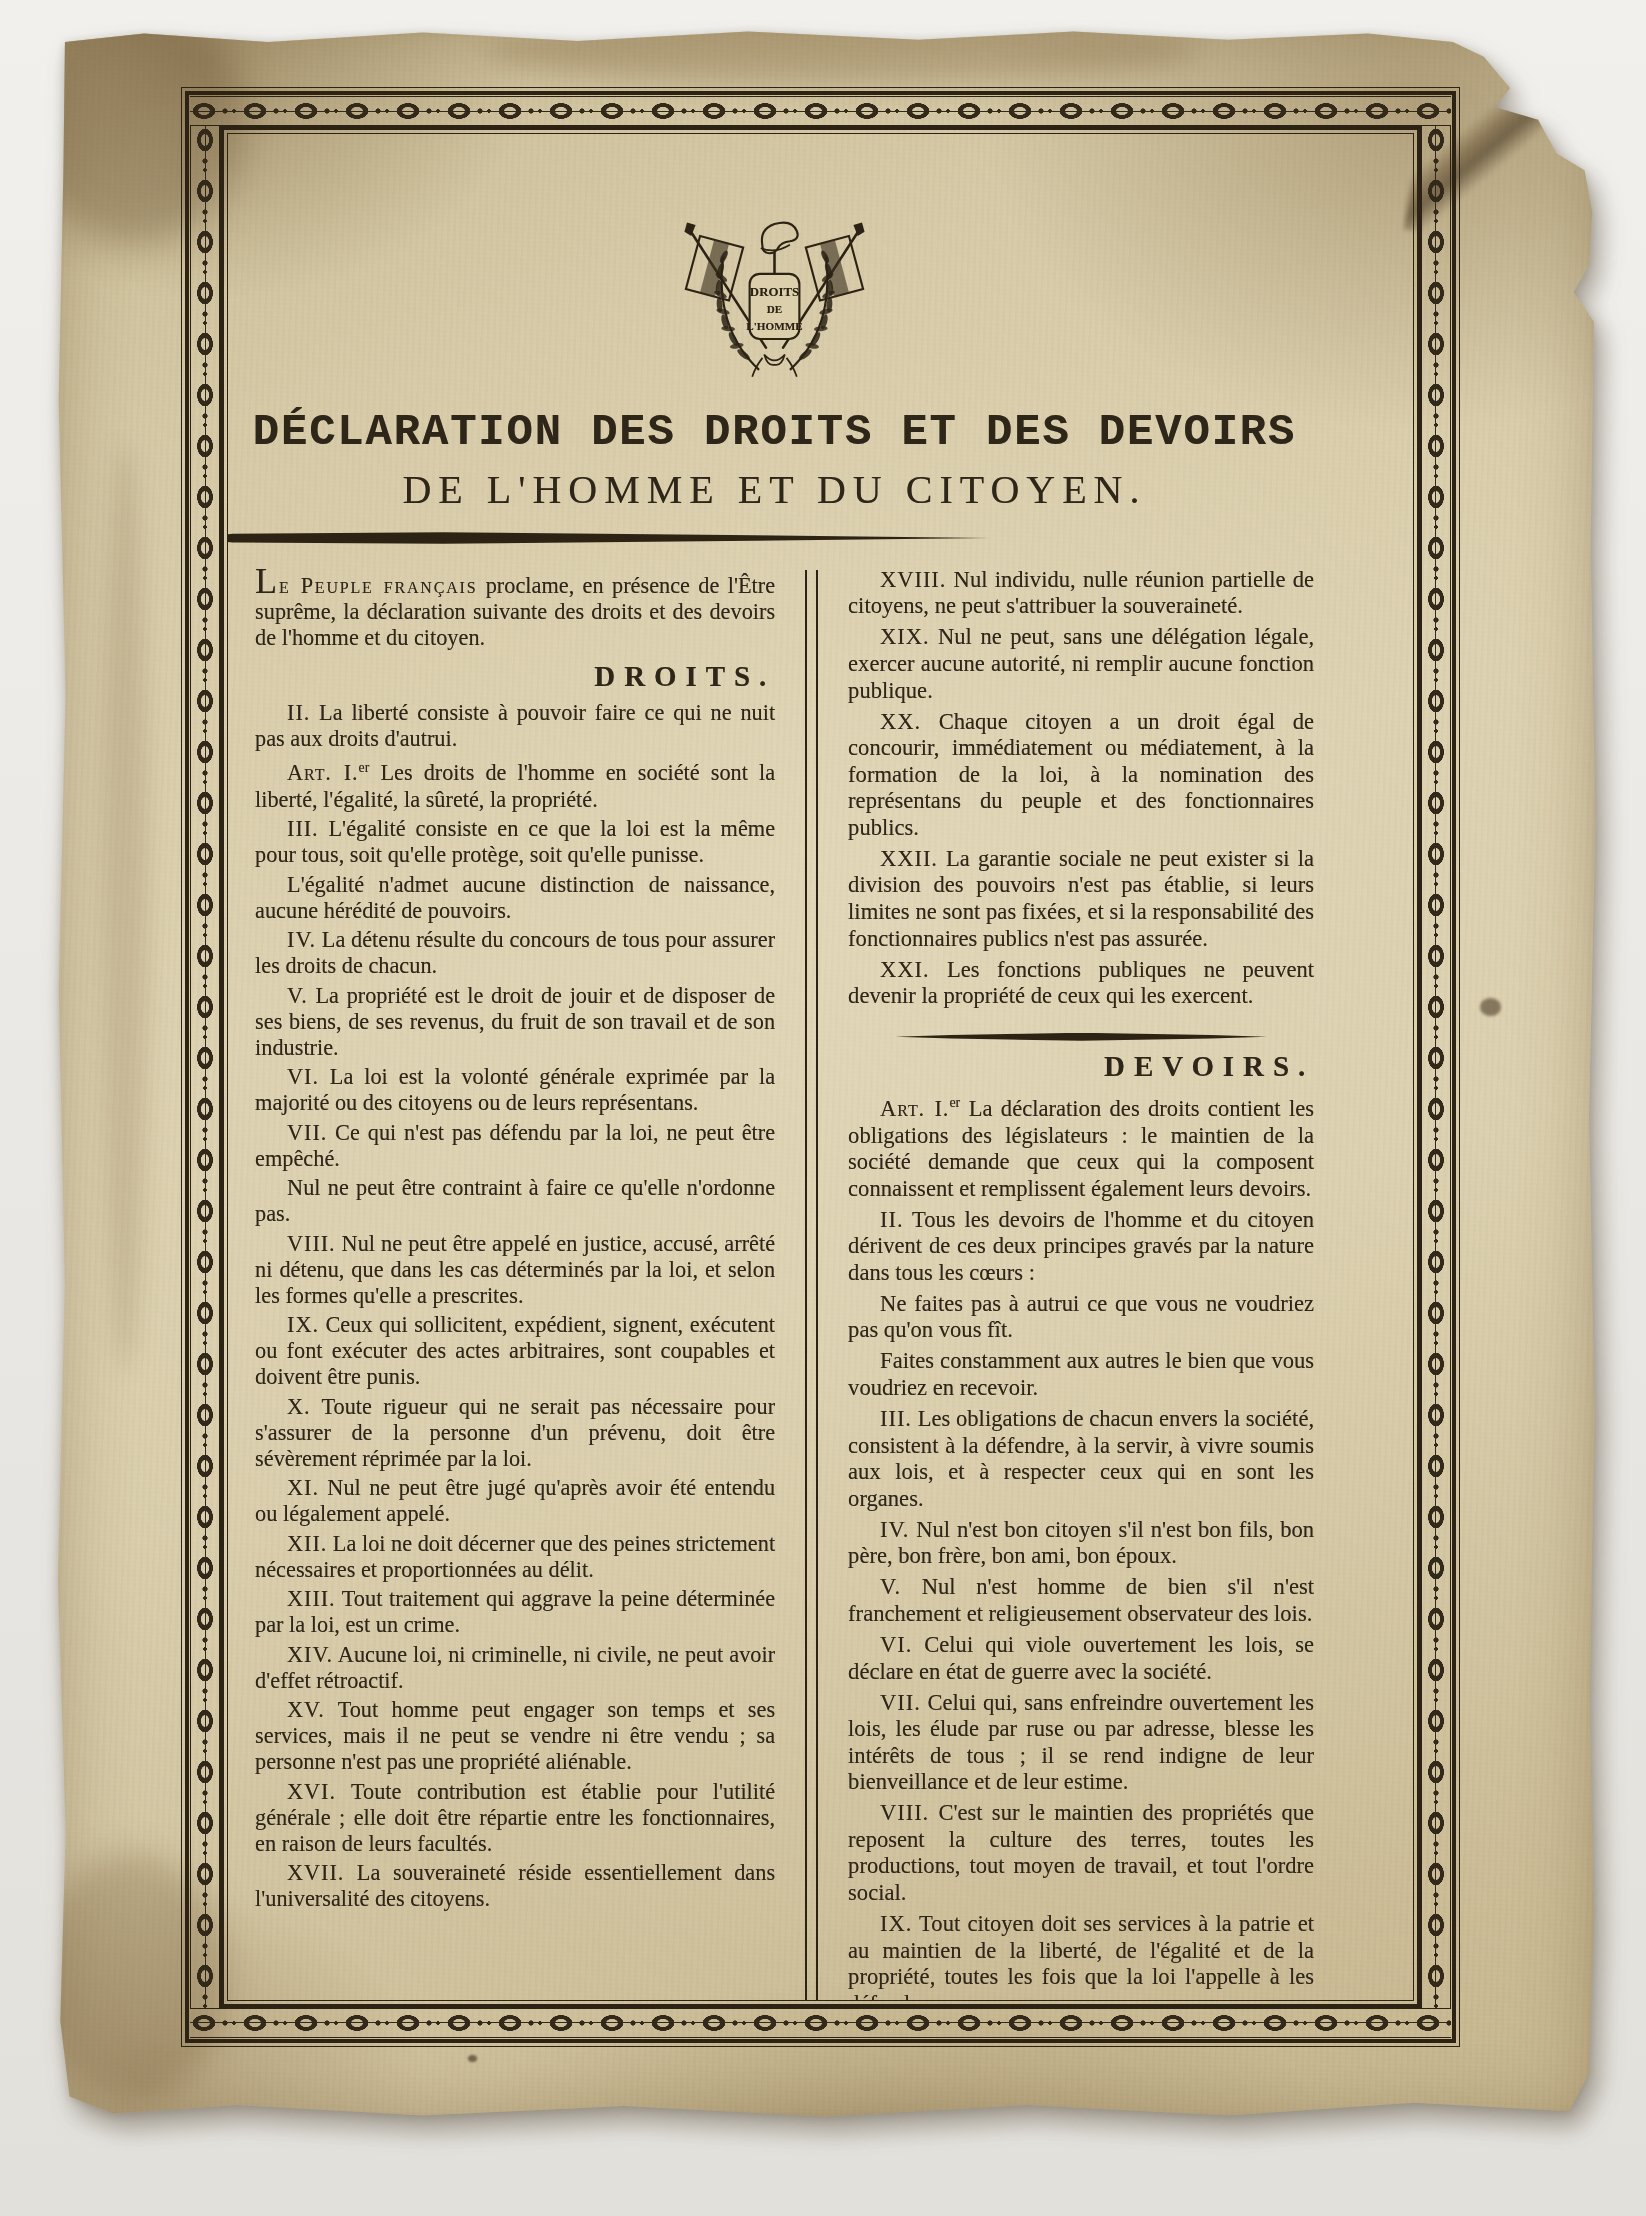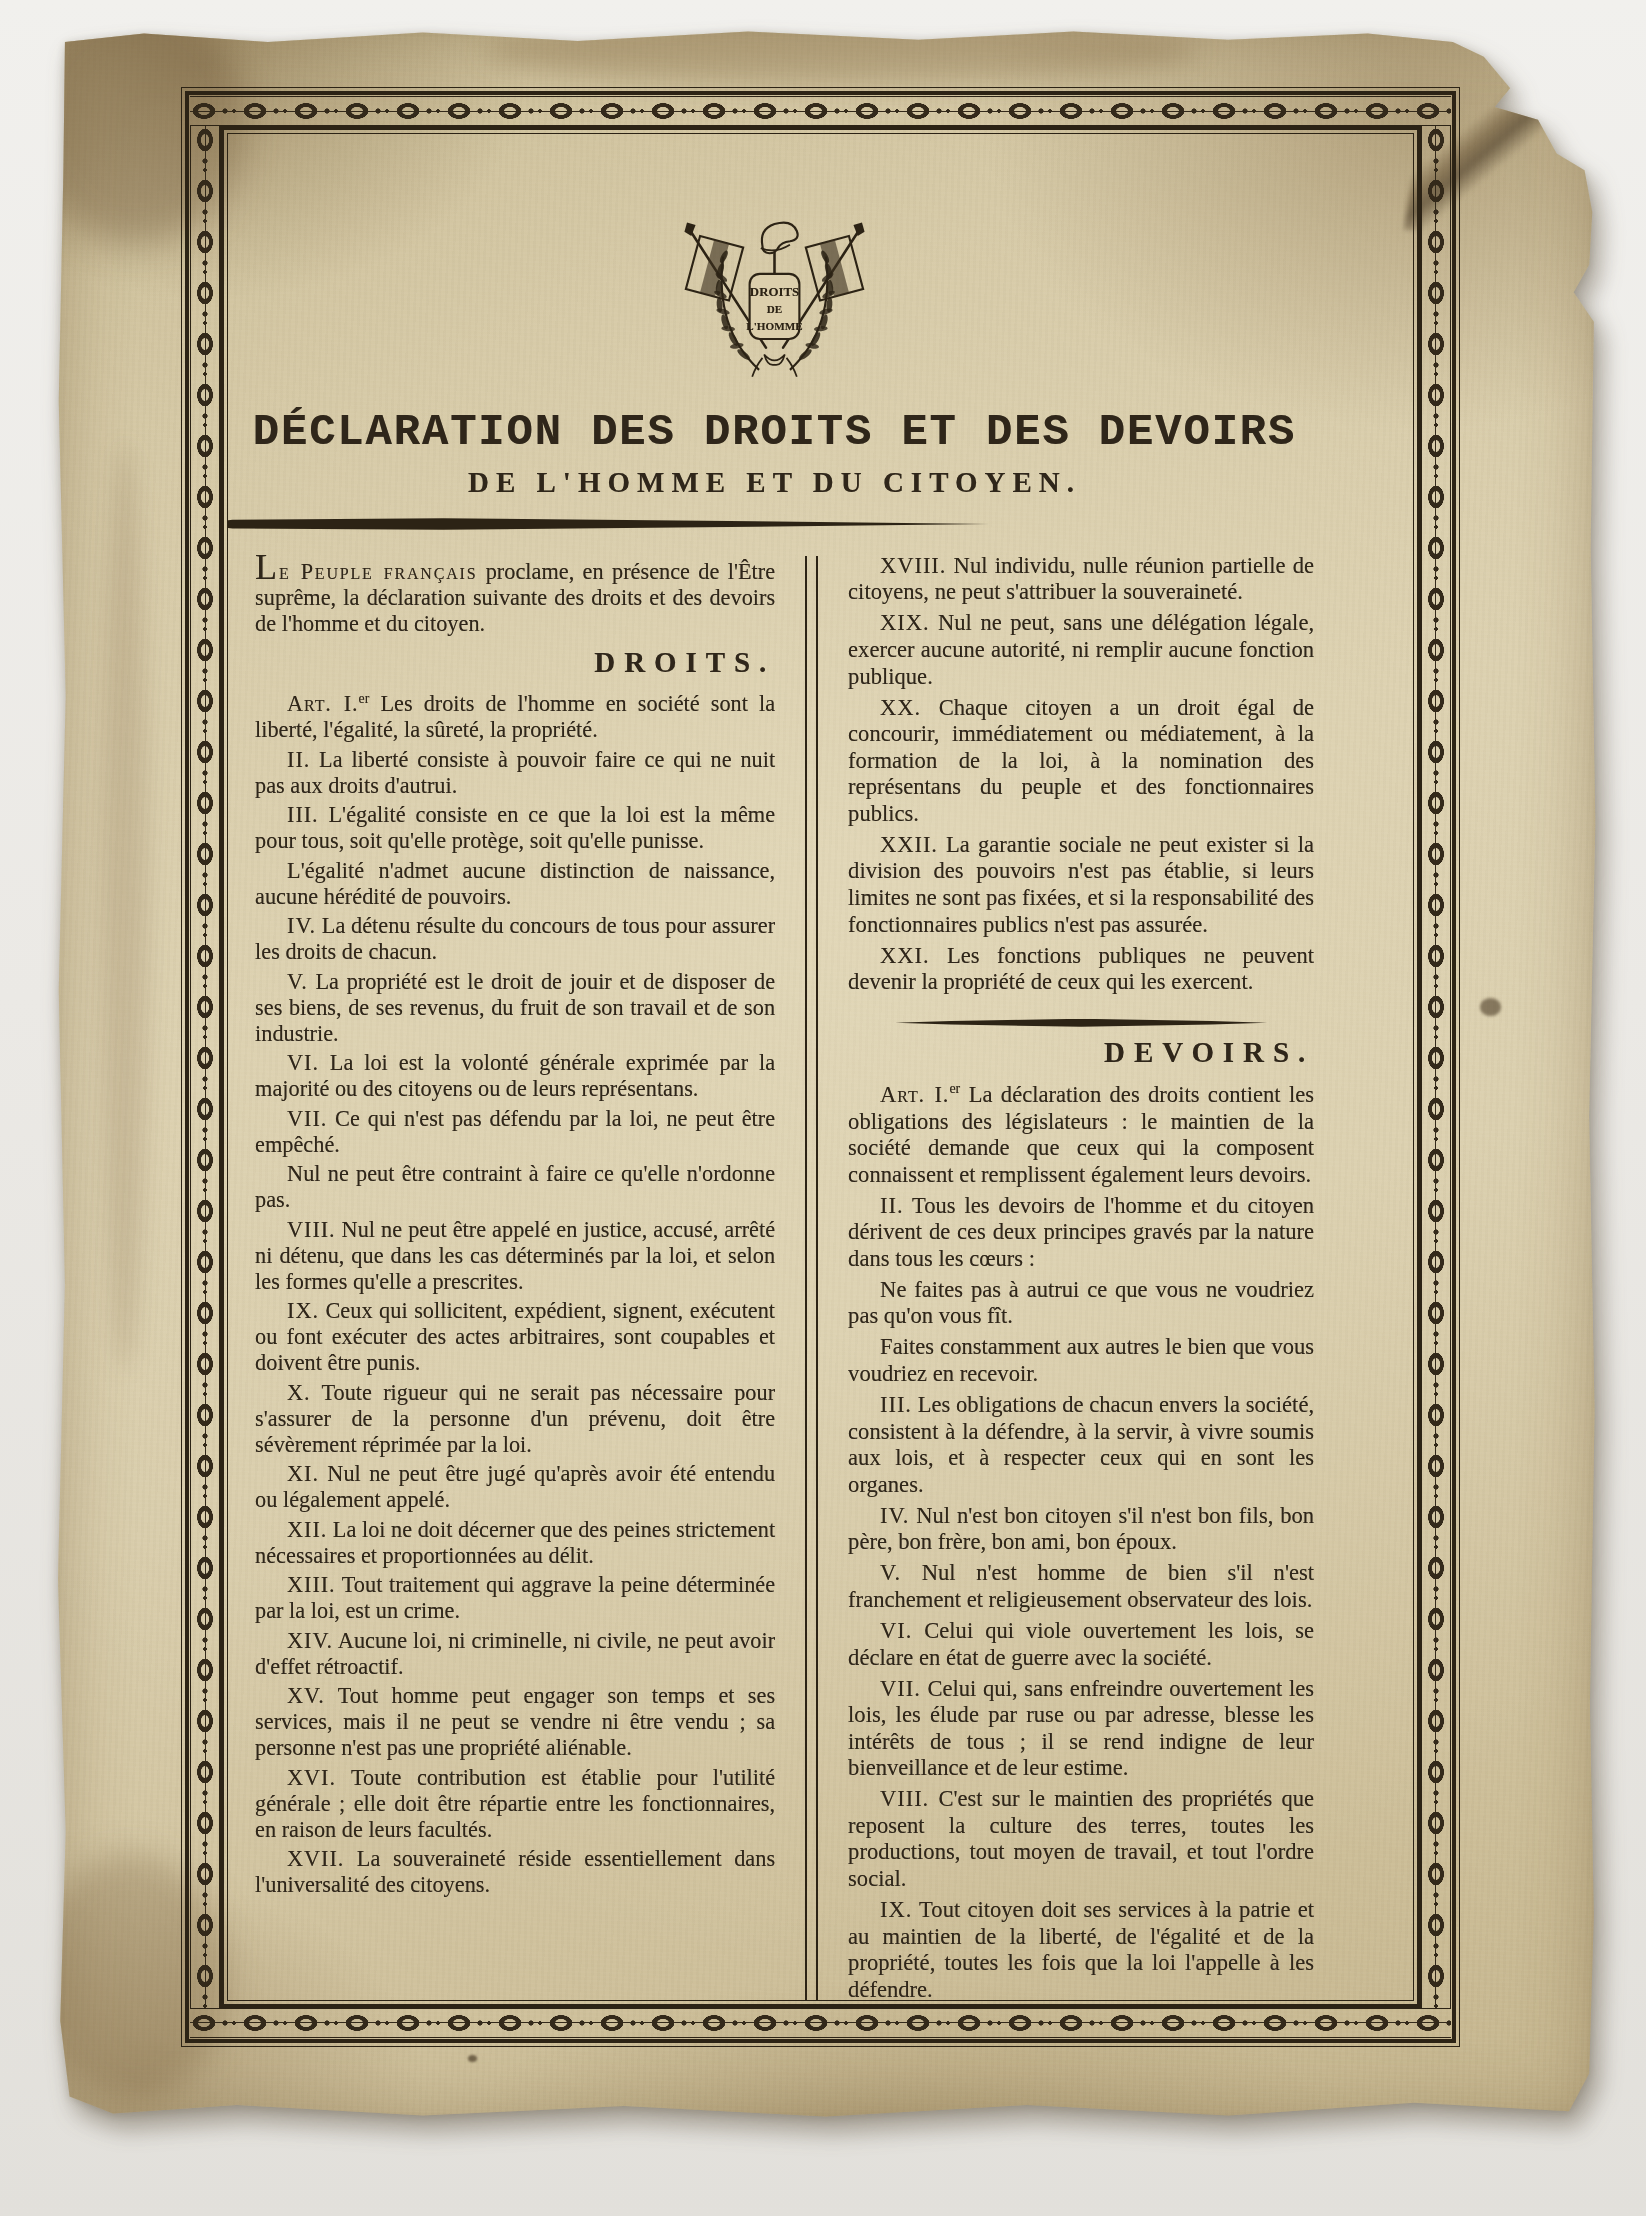--- a/index.html
+++ b/index.html
@@ -77,21 +77,21 @@
     border:4.4px solid #2c2315;padding:3px;box-sizing:border-box;}
   .f4{border:1.8px solid #2c2315;height:100%;box-sizing:border-box;overflow:hidden;}
 
   
   .content{color:#2f261a;text-shadow:0 0 0.5px rgba(47,38,26,.45);}
   .doc-header{text-align:center;transform:translateX(-46px);}
   .emblem{margin-top:82px;}
   .emblem svg{display:inline-block;}
   h1.title1{margin:12.4px 0 0;font-size:44px;font-weight:bold;letter-spacing:1.8px;
     font-family:Liberation Mono, monospace;}
-  h2.title2{margin:8.9px 0 0;font-size:29px;font-weight:bold;letter-spacing:7px;}
+  h2.title2{margin:8.9px 0 0;font-size:40px;font-weight:normal;letter-spacing:7px;}
   .swelled-rule{margin:19.5px 0 0 26.6px;width:780px;height:11.5px;background:#2c2315;
     clip-path:polygon(0 35%,3% 12%,30% 0,70% 26%,100% 50%,70% 74%,30% 100%,3% 88%,0 65%);}
   .columns{display:grid;grid-template-columns:520px 73px 466px;padding-left:26.6px;margin-top:23px;}
   .col{text-align:justify;}
   .col-left{font-size:22.3px;line-height:26px;}
   .col-right{font-size:22.6px;line-height:26.6px;}
   .divider{justify-self:center;align-self:stretch;width:12.4px;margin-top:3.5px;
     border-left:2.7px solid #2c2315;border-right:2.7px solid #2c2315;box-sizing:border-box;}
   p.intro{margin:0 0 5.3px;}
   p.intro .lead{font-variant:small-caps;letter-spacing:1.8px;}
@@ -183,23 +183,23 @@
                   <div class="swelled-rule"></div>
                 </header>
 
                 <div class="columns">
 
                   <div class="col col-left">
                     <p class="intro"><span class="lead">Le Peuple français</span> <span>proclame, en présence de l'Être suprême, la déclaration suivante des droits et des devoirs de l'homme et du citoyen.</span></p>
                     <h3 class="sect">DROITS.</h3>
                     <div>
 
+                        <p class="article"><span class="artnum">II.</span> <span class="arttext">La liberté consiste à pouvoir faire ce qui ne nuit pas aux droits d'autrui.</span></p>
+
                         <p class="article"><span class="artnum">Art. I.</span><sup class="artsup">er</sup> <span class="arttext">Les droits de l'homme en société sont la liberté, l'égalité, la sûreté, la propriété.</span></p>
-
-                        <p class="article"><span class="artnum">II.</span> <span class="arttext">La liberté consiste à pouvoir faire ce qui ne nuit pas aux droits d'autrui.</span></p>
 
                         <p class="article"><span class="artnum">III.</span> <span class="arttext">L'égalité consiste en ce que la loi est la même pour tous, soit qu'elle protège, soit qu'elle punisse.</span></p>
 
                         <p class="article"> <span class="arttext">L'égalité n'admet aucune distinction de naissance, aucune hérédité de pouvoirs.</span></p>
 
                         <p class="article"><span class="artnum">IV.</span> <span class="arttext">La détenu résulte du concours de tous pour assurer les droits de chacun.</span></p>
 
                         <p class="article"><span class="artnum">V.</span> <span class="arttext">La propriété est le droit de jouir et de disposer de ses biens, de ses revenus, du fruit de son travail et de son industrie.</span></p>
 
                         <p class="article"><span class="artnum">VI.</span> <span class="arttext">La loi est la volonté générale exprimée par la majorité ou des citoyens ou de leurs représentans.</span></p>

